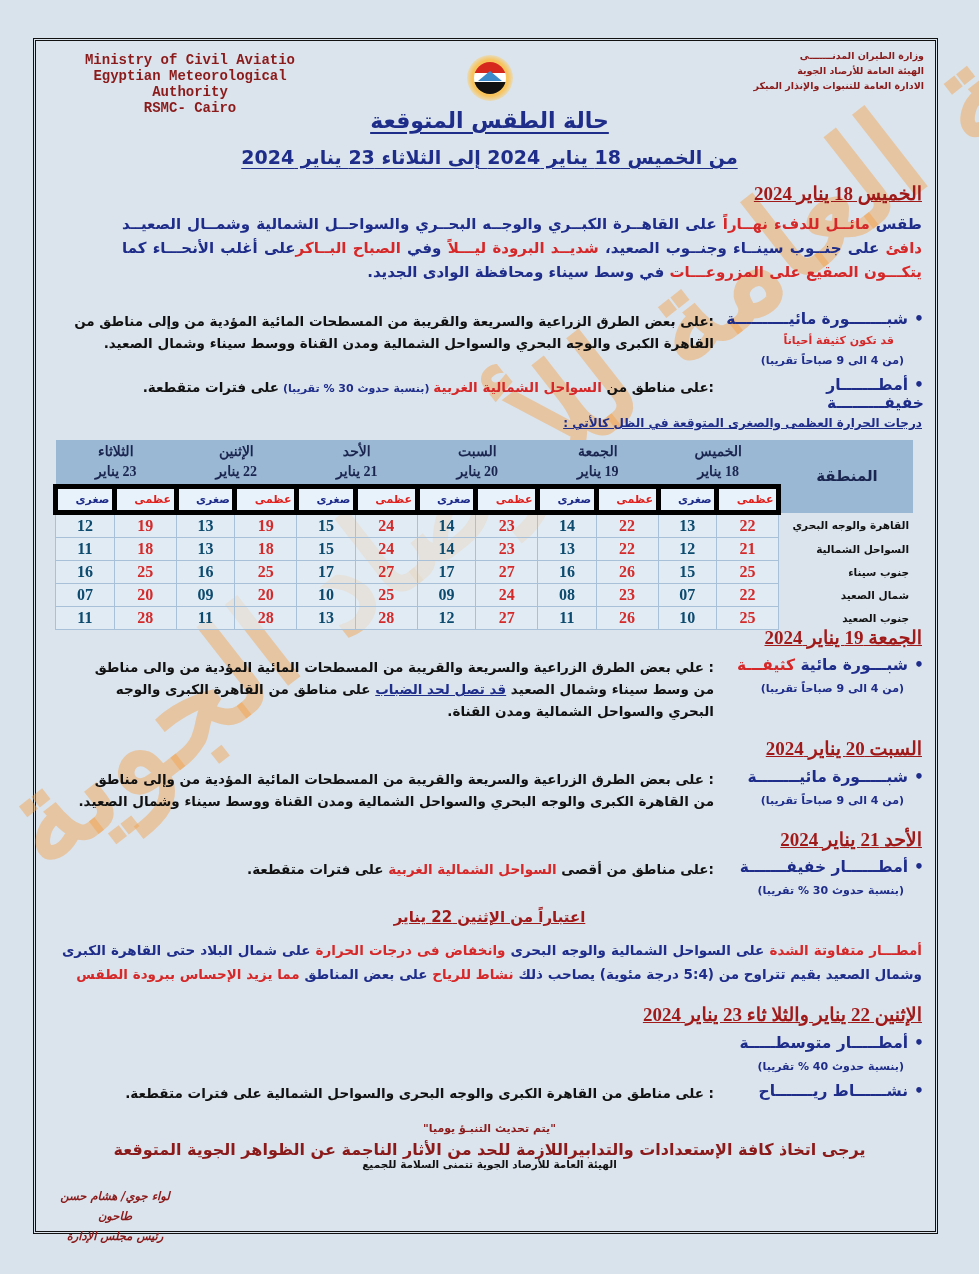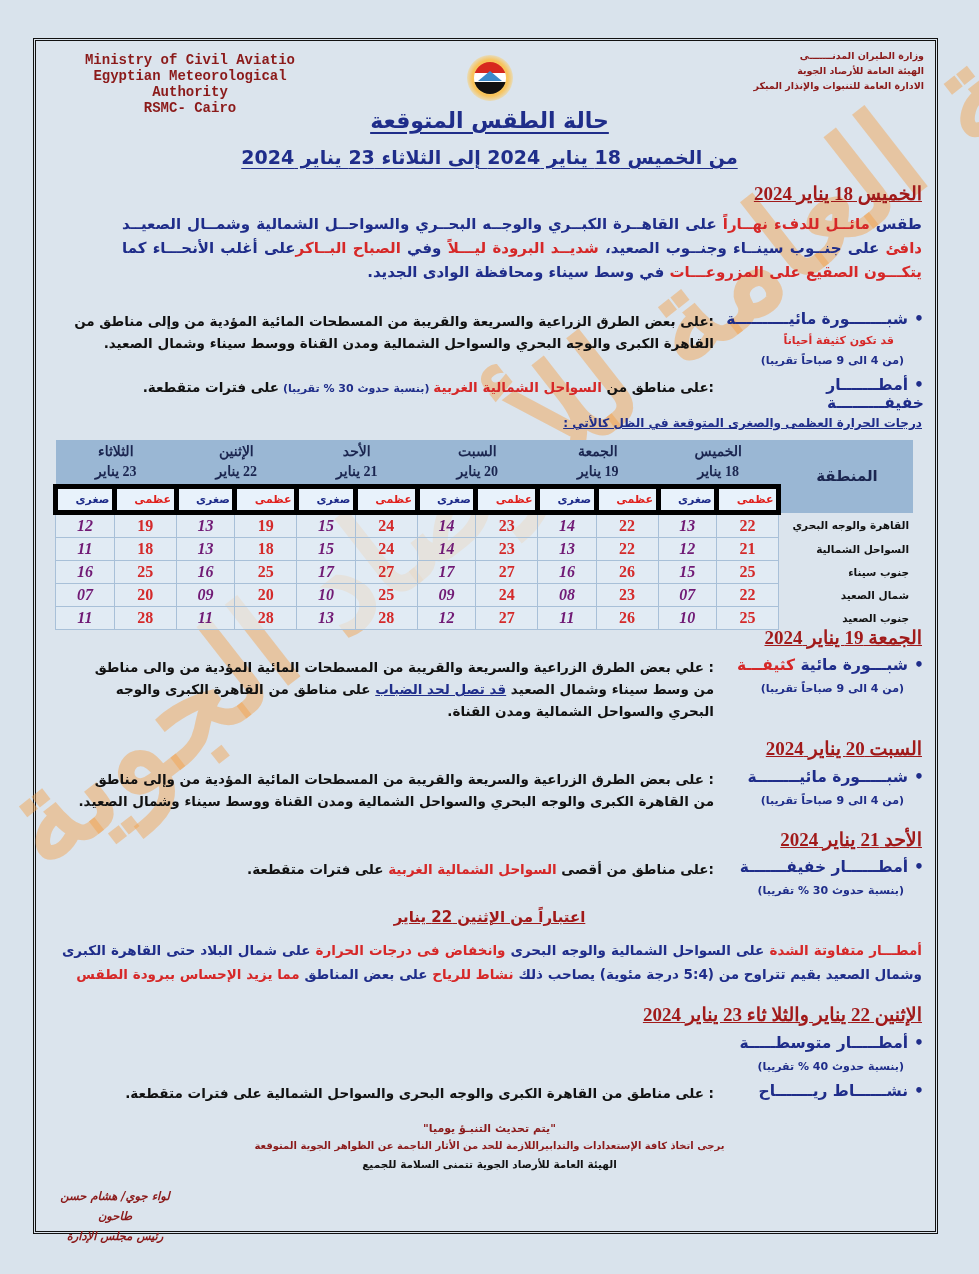--- a/index.html
+++ b/index.html
@@ -88,21 +88,21 @@
   }
   table.temps th.sub.max { color:#e0201c; }
   table.temps th.sub.min { color:#1f2d8a; }
   table.temps td {
     border:1px solid #a8c0d8; text-align:center; font-weight:bold; font-size:16px; height:20px; background:rgba(228,238,247,0.7);
   }
   table.temps td.region {
     font-family:"DejaVu Sans", sans-serif; font-size:10.5px; color:#111; text-align:right; padding-right:4px; background:transparent; border:none;
   }
   table.temps td.max { color:#d42a2a; }
-  table.temps td.min { color:#701a75;font-style:italic; }
+  table.temps td.min { color:#0c4a6e; }
   .center-head {
     position:absolute; left:0; right:0; text-align:center; direction:rtl; font-weight:bold;
     font-size:15px; color:#a11a1a; text-decoration:underline; z-index:2;
   }
   .footer-line { position:absolute; left:0; right:0; text-align:center; direction:rtl; font-weight:bold; z-index:2; }
   .signature {
     position:absolute; left:50px; width:130px; text-align:center; direction:rtl;
     font-style:italic; font-weight:bold; font-size:11.5px; color:#8b1a1a; line-height:20px;
   }
   .u { text-decoration:underline; }
@@ -307,19 +307,19 @@
 <div class="bullet-row" style="top:1034px; height:50px;">
   <div class="bullet-label"><span class="dot">•</span><span>أمطـــــار متوسطـــــة</span></div>
   <div class="bullet-note" style="top:26px; right:20px;">(بنسبة حدوث 40 % تقريبا)</div>
 </div>
 <div class="bullet-row" style="top:1082px; height:26px;">
   <div class="bullet-label"><span class="dot">•</span><span>نشــــــاط ريـــــــاح</span></div>
   <div class="bullet-text" style="top:0;">:  على مناطق من القاهرة الكبرى والوجه البحرى والسواحل الشمالية على فترات متقطعة.</div>
 </div>
 
 <div class="footer-line" style="top:1122px; font-size:11px; color:#8b1a1a;">"يتم تحديث التنبـؤ يوميا"</div>
-<div class="footer-line" style="top:1140px; font-size:10px; color:#8b1a1a;">يرجى اتخاذ كافة الإستعدادات والتدابيراللازمة للحد من الأثار الناجمة عن الظواهر الجوية المتوقعة</div>
+<div class="footer-line" style="top:1140px; font-size:16px; color:#8b1a1a;">يرجى اتخاذ كافة الإستعدادات والتدابيراللازمة للحد من الأثار الناجمة عن الظواهر الجوية المتوقعة</div>
 <div class="footer-line" style="top:1158px; font-size:10.5px; color:#111;">الهيئة العامة للأرصاد الجوية تتمنى السلامة للجميع</div>
 
 <div class="signature" style="top:1186px;text-align:center;">
   <div>لواء جوي/ هشام حسن طاحون</div>
   <div>رئيس مجلس الإدارة</div>
 </div>
 
 </body></html>

